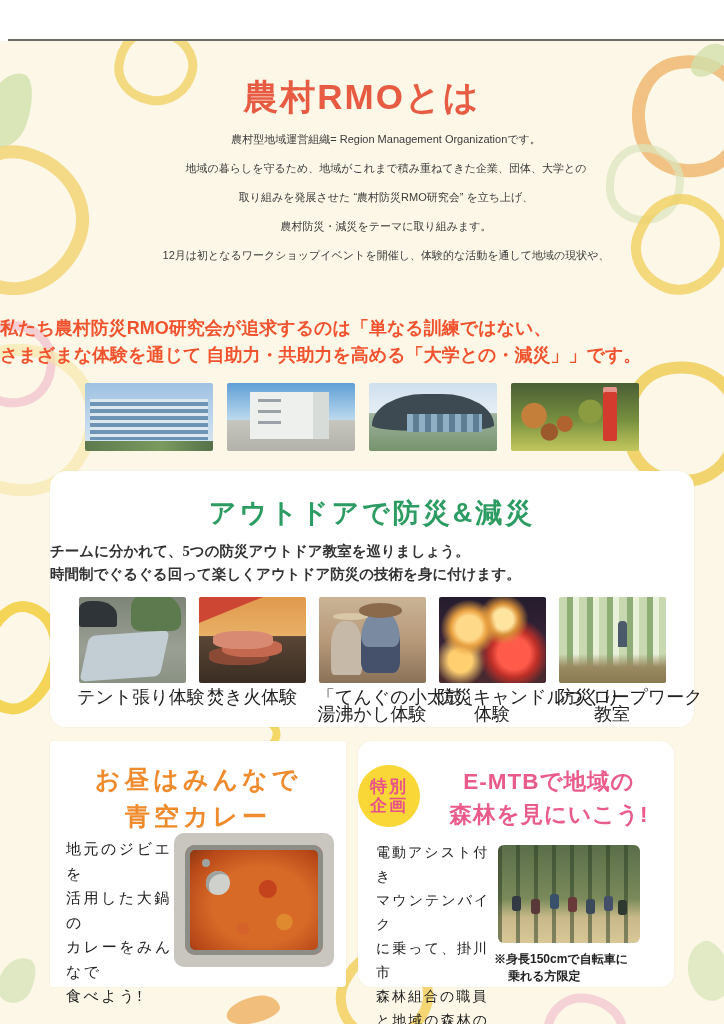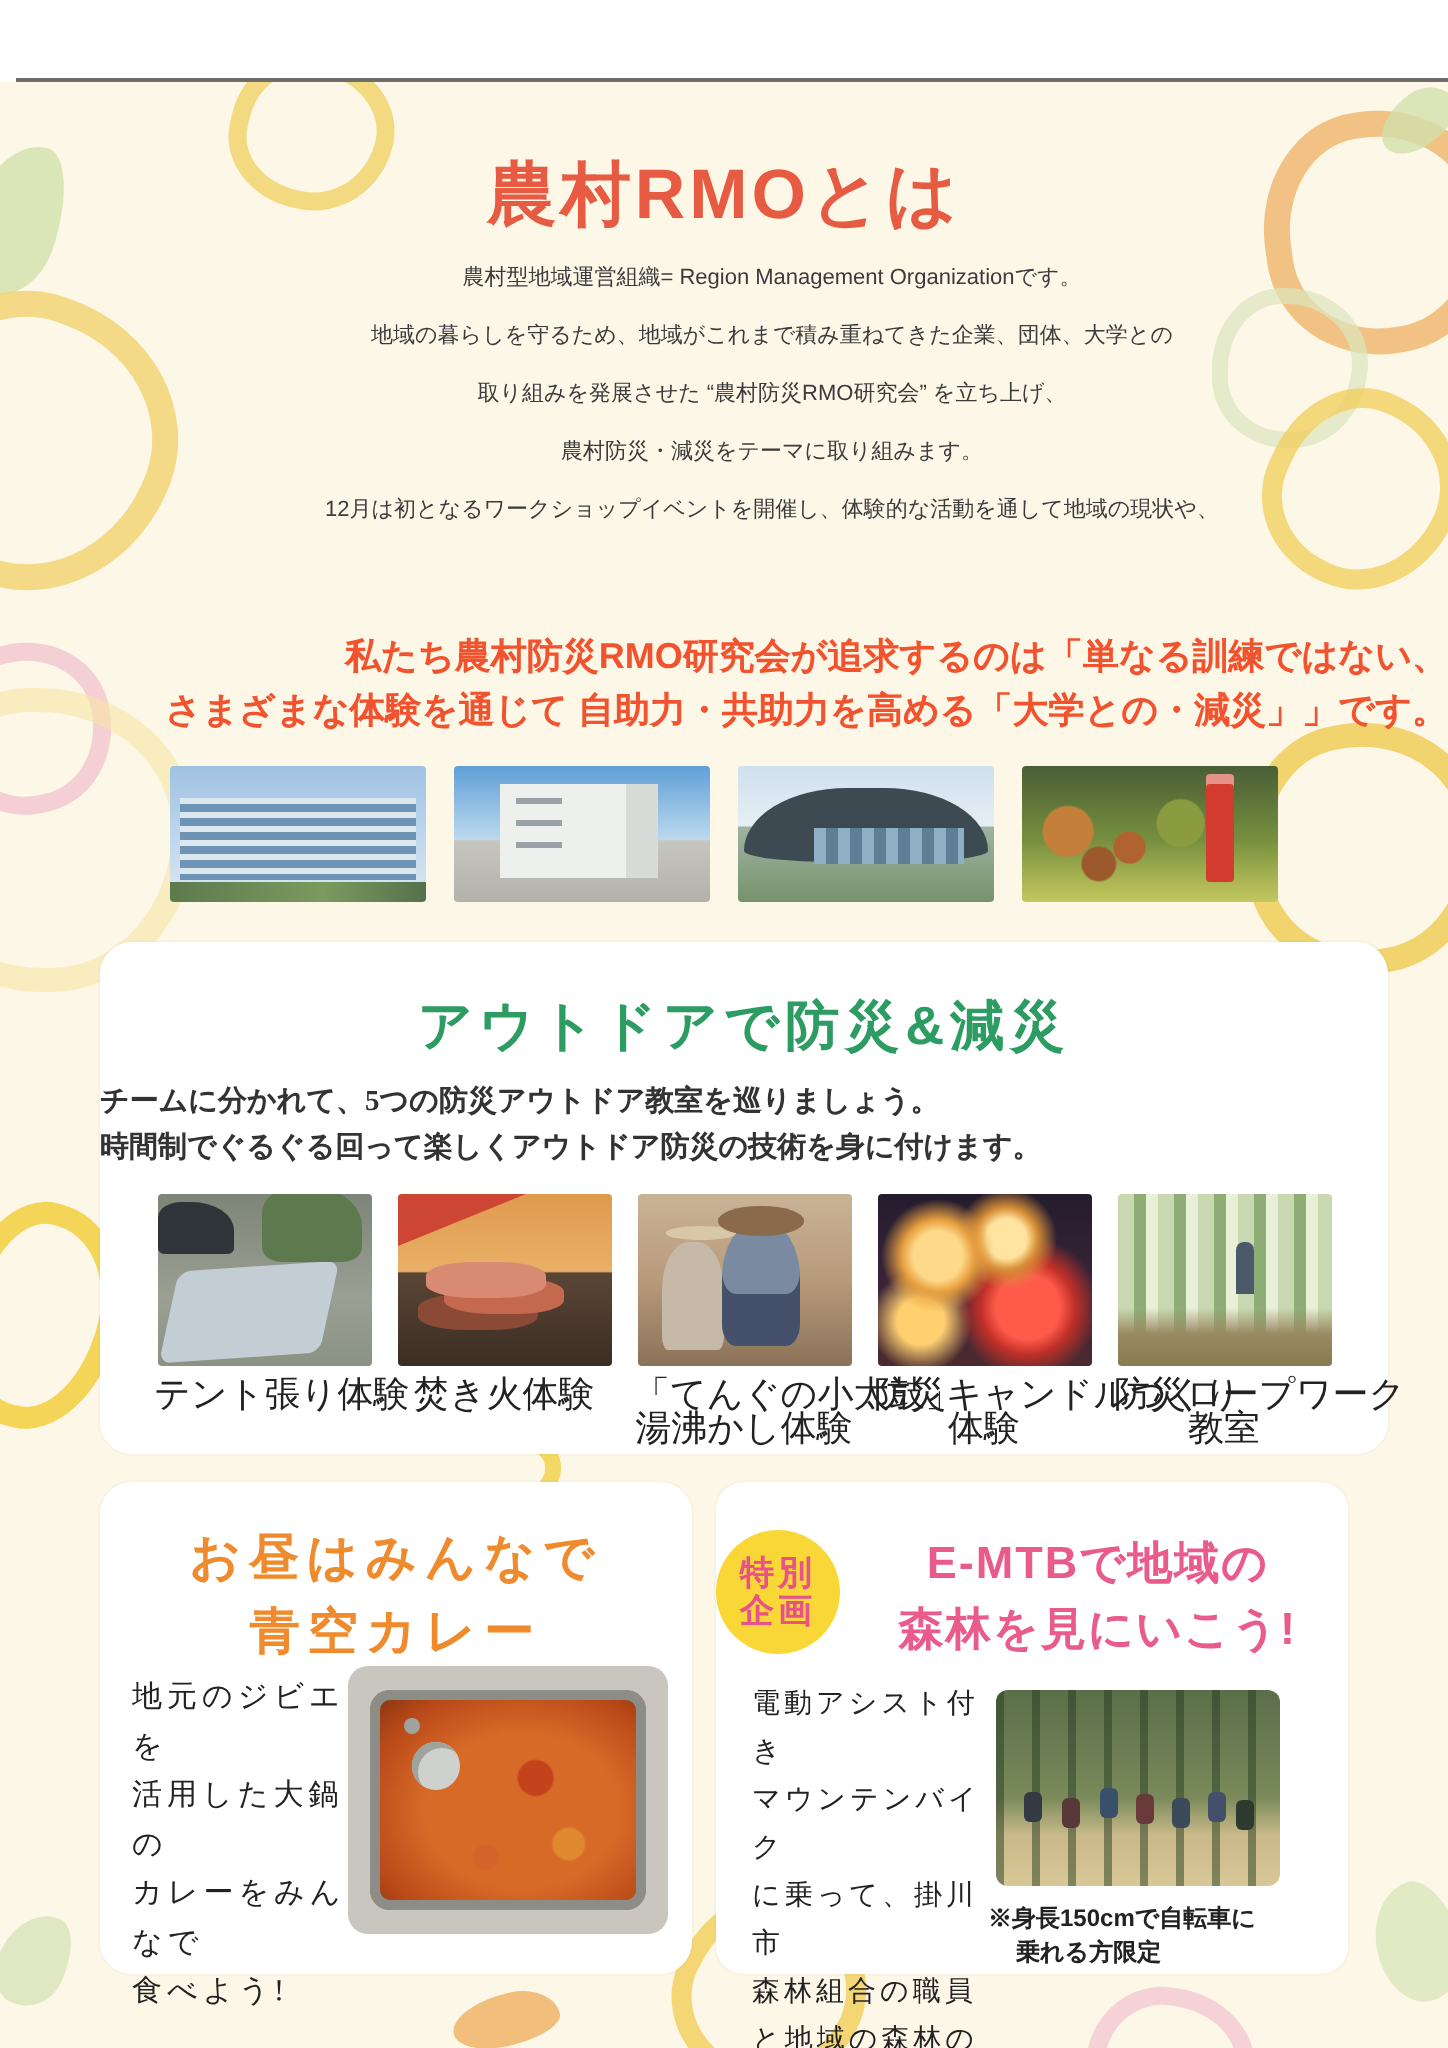--- a/index.html
+++ b/index.html
@@ -32,21 +32,21 @@
   .d14 { left:226px; top:956px; width:54px;  height:26px;  background:#eeb060; opacity:.8; transform:rotate(-12deg); }
   .d15 { left:543px; top:953px; width:66px;  height:60px;  border-width:9px;  border-color:#f2c2ce; opacity:.7; transform:rotate(8deg); }
   .d16 { left:0px;   top:915px; width:34px;  height:48px;  background:#d6e3b6; opacity:.75; transform:rotate(25deg); }
   .d17 { left:688px; top:900px; width:42px;  height:60px;  background:#d6e3b6; opacity:.7; transform:rotate(-18deg); }
 
   
   .main-title { position:absolute; left:0; top:33px; width:100%; margin:0; text-align:center;
                 font-size:35px; font-weight:bold; letter-spacing:2px; color:#e65b41; }
   .intro { position:absolute; left:0; top:84px; width:100%; text-align:center;
            font-size:11px; font-weight:500; color:#3b3b3b; line-height:29px;padding-left:24px; }
-  .statement { position:absolute; left:0; top:274px; width:100%; text-align:right;
+  .statement { position:absolute; left:0; top:274px; width:100%; text-align:left;
                font-size:18px; font-weight:bold; color:#f1532e; line-height:27px; }
 
   
   .bphotos { position:absolute; left:0; top:342px; width:100%; display:flex; justify-content:center; gap:14px; }
   .photo { position:relative; overflow:hidden; border-radius:2px; }
   .photo::before, .photo::after { content:""; position:absolute; }
   .bph { width:128px; height:68px; }
 
   .b1 { background:linear-gradient(180deg,#9fc2e2 0%,#dbe9f4 100%); }
   .b1::before { left:4%; right:4%; top:24%; bottom:16%;
@@ -113,21 +113,21 @@
                 radial-gradient(circle at 60% 26%,#ffe4a0 0 11%,#d89038 17%,transparent 28%),
                 radial-gradient(circle at 70% 66%,#ff5a4a 0 17%,#c03028 25%,transparent 38%),
                 radial-gradient(circle at 20% 74%,#ffcf70 0 11%,transparent 24%); }
 
   .a5 { background:repeating-linear-gradient(90deg,#c8d8b0 0 8px,#8fae77 8px 14px,#e8f0d8 14px 20px); }
   .a5::before { left:0; right:0; bottom:0; height:34%;
                 background:linear-gradient(180deg,rgba(154,138,98,0),#9a8a62 45%,#8a7a52); }
   .a5::after { left:56%; top:28%; width:9px; height:26px; background:#4a5a6a; border-radius:4px 4px 0 0; }
 
   
-  .card-lunch { left:50px; top:700px; width:296px; height:246px; border-radius:16px; }
+  .card-lunch { left:50px; top:700px; width:296px; height:246px; border-radius:4px; }
   .lunch-title { position:absolute; left:0; top:20px; width:100%; text-align:center;
                  font-size:25px; font-weight:bold; letter-spacing:4px; color:#ef8a2d; line-height:37px; }
   .lunch-body { position:absolute; left:16px; top:96px; width:116px;
                 font-family:"Liberation Serif", serif; font-size:15px; letter-spacing:2.5px;
                 line-height:24.5px; color:#222; }
   .curry { position:absolute; left:124px; top:92px; width:160px; height:134px; border-radius:10px;
            background:#c9c6bf; }
   .curry::before { inset:9% 7%; border-radius:10px;
      background:radial-gradient(circle at 72% 70%,#e08a30 0 6%,transparent 7%),
                 radial-gradient(circle at 42% 76%,#d4622a 0 5%,transparent 6%),

